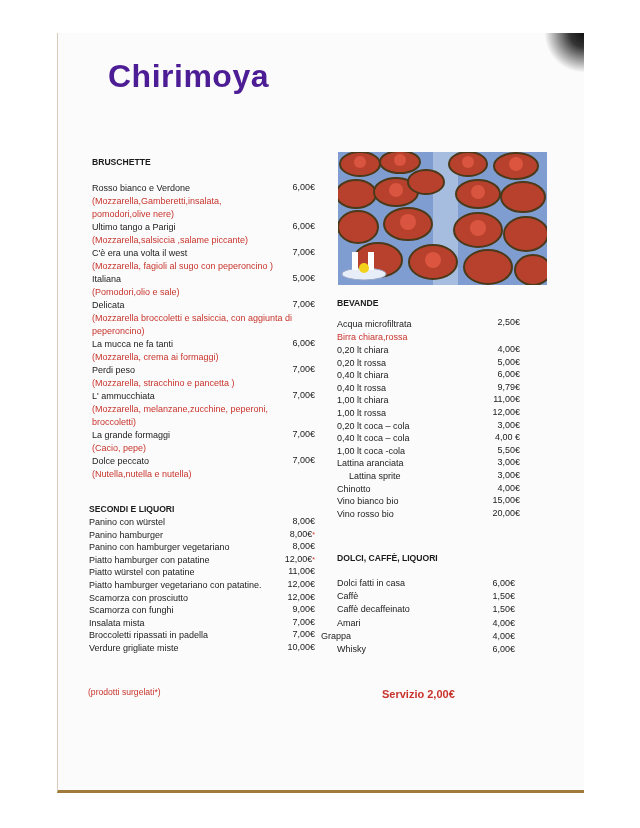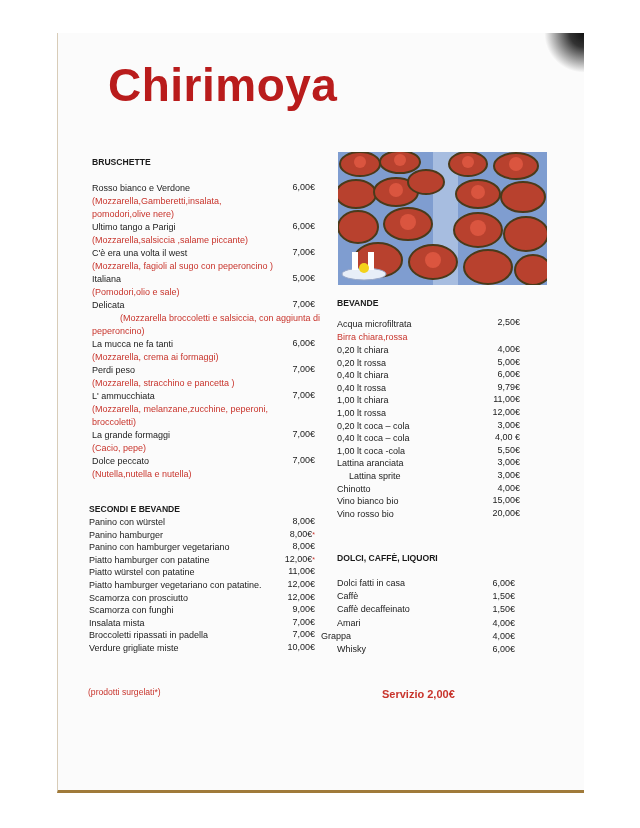--- a/index.html
+++ b/index.html
@@ -14,21 +14,21 @@
     border-bottom:3px solid #a07a3a;
     box-sizing:border-box;
   }
   .corner-shadow {
     position:absolute; right:0; top:0; width:40px; height:40px;
     background: radial-gradient(circle at 100% 0%, #111 0%, #333 25%, rgba(255,255,255,0) 70%);
   }
   .title {
     position:absolute; left:108px; top:58px;
     font-family: "Liberation Sans", sans-serif;
-    font-weight:bold; font-size:46px; color:#b91c1c; letter-spacing:0.5px;
+    font-weight:bold; font-size:32px; color:#4c1d95; letter-spacing:0.5px;
   }
   .sec-head {
     position:absolute; font-weight:bold; font-size:8.6px; color:#1a1a1a;
     font-family: "Liberation Sans", sans-serif;
   }
   .row {
     position:absolute; font-size:9px; line-height:13px; color:#222;
     font-family: "Liberation Sans", sans-serif;
     white-space:nowrap;
   }
@@ -64,21 +64,21 @@
     <div class="row price" style="left:270px;width:45px;top:220px;">6,00€</div>
     <div class="row desc" style="left:92px;top:234px;">(Mozzarella,salsiccia ,salame piccante)</div>
     <div class="row" style="left:92px;top:247px;">C'è era una volta il west</div>
     <div class="row price" style="left:270px;width:45px;top:246px;">7,00€</div>
     <div class="row desc" style="left:92px;top:260px;">(Mozzarella, fagioli al sugo con peperoncino )</div>
     <div class="row" style="left:92px;top:273px;">Italiana</div>
     <div class="row price" style="left:270px;width:45px;top:272px;">5,00€</div>
     <div class="row desc" style="left:92px;top:286px;">(Pomodori,olio e sale)</div>
     <div class="row" style="left:92px;top:299px;">Delicata</div>
     <div class="row price" style="left:270px;width:45px;top:298px;">7,00€</div>
-    <div class="row desc" style="left:92px;top:312px;margin-left:28px;">(Mozzarella broccoletti e salsiccia, con aggiunta di</div>
+    <div class="row desc" style="left:92px;top:312px;">(Mozzarella broccoletti e salsiccia, con aggiunta di</div>
     <div class="row desc" style="left:92px;top:325px;">peperoncino)</div>
     <div class="row" style="left:92px;top:338px;">La mucca ne fa tanti</div>
     <div class="row price" style="left:270px;width:45px;top:337px;">6,00€</div>
     <div class="row desc" style="left:92px;top:351px;">(Mozzarella, crema ai formaggi)</div>
     <div class="row" style="left:92px;top:364px;">Perdi peso</div>
     <div class="row price" style="left:270px;width:45px;top:363px;">7,00€</div>
     <div class="row desc" style="left:92px;top:377px;">(Mozzarella, stracchino e pancetta )</div>
     <div class="row" style="left:92px;top:390px;">L' ammucchiata</div>
     <div class="row price" style="left:270px;width:45px;top:389px;">7,00€</div>
     <div class="row desc" style="left:92px;top:403px;">(Mozzarella, melanzane,zucchine, peperoni,</div>
@@ -180,21 +180,21 @@
     <div class="row" style="left:337px;top:603.4000000000001px;">Caffè decaffeinato</div>
     <div class="row price" style="left:465px;width:50px;top:603.4000000000001px;">1,50€</div>
     <div class="row" style="left:337px;top:616.6000000000001px;">Amari</div>
     <div class="row price" style="left:465px;width:50px;top:616.6000000000001px;">4,00€</div>
     <div class="row" style="left:321px;top:629.8000000000002px;">Grappa</div>
     <div class="row price" style="left:465px;width:50px;top:629.8000000000002px;">4,00€</div>
     <div class="row" style="left:337px;top:643.0000000000002px;">Whisky</div>
     <div class="row price" style="left:465px;width:50px;top:643.0000000000002px;">6,00€</div>
   </div>
 
-<div class="sec-head" style="left:89px;top:504px;">SECONDI E BEVANDE</div>
+<div class="sec-head" style="left:89px;top:504px;">SECONDI E LIQUORI</div>
 <div id="secondi-list">
     <div class="row" style="left:89px;top:516px;">Panino con würstel</div>
     <div class="row price" style="left:255px;width:60px;top:515px;"><span>8,00€</span></div>
     <div class="row" style="left:89px;top:528.6px;">Panino hamburger</div>
     <div class="row price" style="left:255px;width:60px;top:527.6px;"><span>8,00€</span><span class="star">*</span></div>
     <div class="row" style="left:89px;top:541.2px;">Panino con hamburger vegetariano</div>
     <div class="row price" style="left:255px;width:60px;top:540.2px;"><span>8,00€</span></div>
     <div class="row" style="left:89px;top:553.8000000000001px;">Piatto hamburger con patatine</div>
     <div class="row price" style="left:255px;width:60px;top:552.8000000000001px;"><span>12,00€</span><span class="star">*</span></div>
     <div class="row" style="left:89px;top:566.4000000000001px;">Piatto würstel con patatine</div>

